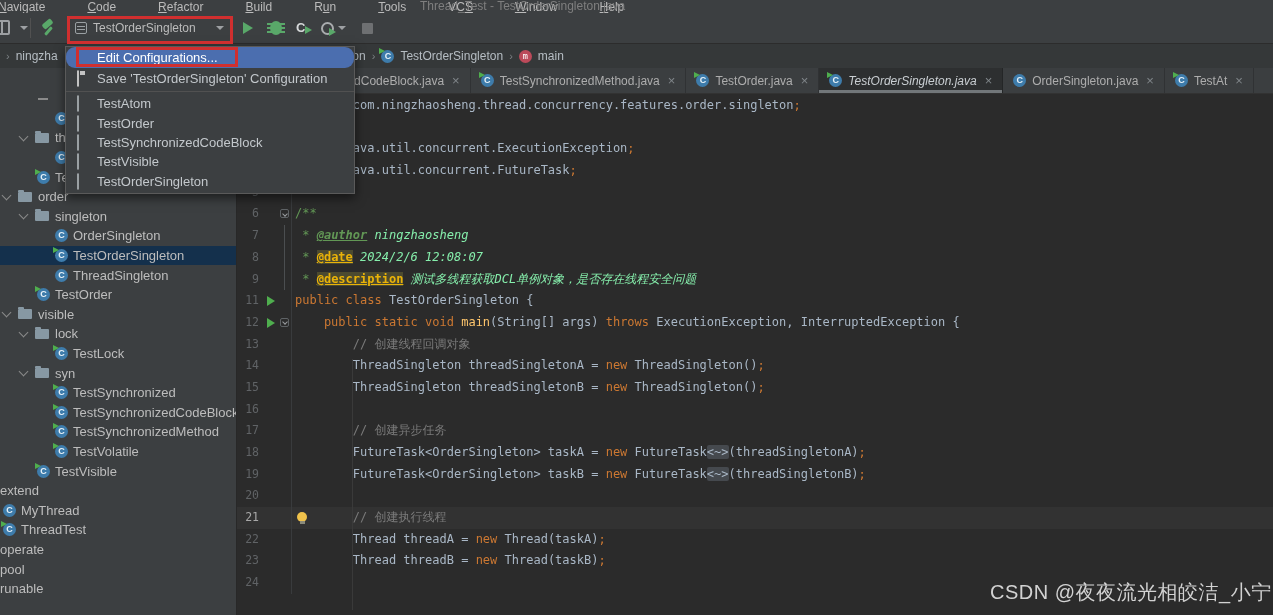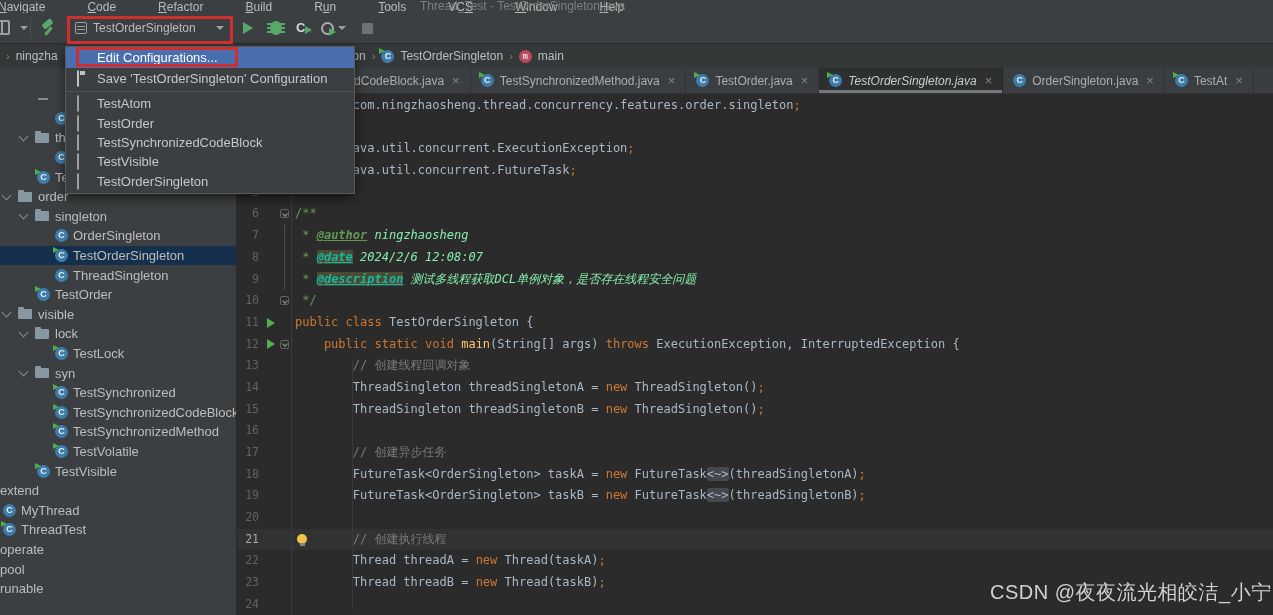--- a/index.html
+++ b/index.html
@@ -98,32 +98,32 @@
   .fold-box::after { content:""; position:absolute; left:2px; top:1.5px; width:3px; height:3px;
     border-right:1.2px solid #9a9da0; border-bottom:1.2px solid #9a9da0; transform:rotate(45deg); }
   .fold-line { position:absolute; left:5px; top:0; bottom:0; width:1px; background:#4b4e50; }
   .code { position:relative; padding-left:3px; color:#a9b7c6; }
   .tok-k { color:#cc7832; }
   .tok-t { color:#a9b7c6; }
   .tok-c { color:#7a7a7a; }
   .tok-d { color:#629755; }
   .tok-di { color:#86efac; font-style:italic; }
   .tok-dt { color:#629755; font-style:italic; font-weight:bold; text-decoration:underline; }
-  .tok-dh { color:#14b8a6; font-style:italic; font-weight:bold; text-decoration:underline; background:#4c4a30;text-align:center; }
+  .tok-dh { color:#eab308; font-weight:bold; text-decoration:underline; background:#4c4a30;text-align:center; }
   .tok-m { color:#ffc66d; }
   .tok-f { color:#a9b7c6; background:#45494e; border-radius:2px; }
   .bulb { position:absolute; left:5px; top:5px; width:10px; height:10px; background:#f0c24b;
     border-radius:50%; }
   .bulb::after { content:""; position:absolute; left:2.5px; top:9px; width:5px; height:3px; background:#8a8a7a; }
   #indent-guide { position:absolute; left:115px; top:265px; bottom:5px; width:1px; background:#3a3a3a; }
   
   #run-dropdown { position:absolute; left:65px; top:46px; width:290px; background:#3c3f41;
     border:1px solid #5a5a5a; box-shadow:0 4px 10px rgba(0,0,0,0.55); z-index:30; font-size:13px;
     padding-bottom:2px; }
-  .dd-item { height:21px; display:flex; align-items:center; gap:8px; padding-left:11px; color:#c3c8cc; }
+  .dd-item { height:21px; display:flex; align-items:center; gap:8px; padding-left:11px; color:#c3c8cc;border-radius:9px; }
   .dd-item.selected { background:#4b6eaf; color:#ffffff; }
   .dd-item.selected .dd-label { padding-left:20px; }
   .dd-ico-slot { width:12px; flex:none; }
   .save-icon { width:11px; height:11px; border:1px solid #c3c3c3; border-radius:1px; position:relative; }
   .save-icon::after { content:""; position:absolute; left:2px; top:0; width:5px; height:4px; background:#c3c3c3; }
   .dd-sep { height:1px; background:#515151; margin:2px 0 2px 0; }
   .dd-config { height:19.4px; }
   
   .red-box { position:absolute; border:3px solid #d02f2f; z-index:40; }
   #red-box-combo { left:67px; top:16px; width:166px; height:28px; }
@@ -379,21 +379,20 @@
     <div id="indent-guide"></div>
   <div class="cline"><span class="g-num">1</span><span class="g-run"></span><span class="g-fold"></span><span class="code"><span class="tok-k">package</span><span class="tok-t"> com.ningzhaosheng.thread.concurrency.features.order.singleton</span><span class="tok-k">;</span></span></div>
       <div class="cline"><span class="g-num">2</span><span class="g-run"></span><span class="g-fold"></span><span class="code"></span></div>
       <div class="cline"><span class="g-num">3</span><span class="g-run"></span><span class="g-fold"></span><span class="code"><span class="tok-k">import</span><span class="tok-t"> java.util.concurrent.ExecutionException</span><span class="tok-k">;</span></span></div>
       <div class="cline"><span class="g-num">4</span><span class="g-run"></span><span class="g-fold"></span><span class="code"><span class="tok-k">import</span><span class="tok-t"> java.util.concurrent.FutureTask</span><span class="tok-k">;</span></span></div>
       <div class="cline"><span class="g-num">5</span><span class="g-run"></span><span class="g-fold"></span><span class="code"></span></div>
       <div class="cline"><span class="g-num">6</span><span class="g-run"></span><span class="g-fold"><span class="fold-box"></span></span><span class="code"><span class="tok-d">/**</span></span></div>
       <div class="cline"><span class="g-num">7</span><span class="g-run"></span><span class="g-fold"><span class="fold-line"></span></span><span class="code"><span class="tok-d"> * </span><span class="tok-dt">@author</span><span class="tok-di"> ningzhaosheng</span></span></div>
       <div class="cline"><span class="g-num">8</span><span class="g-run"></span><span class="g-fold"><span class="fold-line"></span></span><span class="code"><span class="tok-d"> * </span><span class="tok-dh">@date</span><span class="tok-di"> 2024/2/6 12:08:07</span></span></div>
       <div class="cline"><span class="g-num">9</span><span class="g-run"></span><span class="g-fold"><span class="fold-line"></span></span><span class="code"><span class="tok-d"> * </span><span class="tok-dh">@description</span><span class="tok-di"> 测试多线程获取DCL单例对象，是否存在线程安全问题</span></span></div>
-      <div class="cline"><span class="g-num">10</span><span class="g-run"></span><span class="g-fold"><span class="fold-box"></span></span><span class="code"><span class="tok-d"> */</span></span></div>
       <div class="cline"><span class="g-num">11</span><span class="g-run"><span class="tri"></span></span><span class="g-fold"></span><span class="code"><span class="tok-k">public class</span><span class="tok-t"> TestOrderSingleton {</span></span></div>
       <div class="cline"><span class="g-num">12</span><span class="g-run"><span class="tri"></span></span><span class="g-fold"><span class="fold-box"></span></span><span class="code"><span class="tok-k">    public static void</span><span class="tok-t"> </span><span class="tok-m">main</span><span class="tok-t">(String[] args) </span><span class="tok-k">throws</span><span class="tok-t"> ExecutionException, InterruptedException {</span></span></div>
       <div class="cline"><span class="g-num">13</span><span class="g-run"></span><span class="g-fold"></span><span class="code"><span class="tok-c">        // 创建线程回调对象</span></span></div>
       <div class="cline"><span class="g-num">14</span><span class="g-run"></span><span class="g-fold"></span><span class="code"><span class="tok-t">        ThreadSingleton threadSingletonA = </span><span class="tok-k">new</span><span class="tok-t"> ThreadSingleton()</span><span class="tok-k">;</span></span></div>
       <div class="cline"><span class="g-num">15</span><span class="g-run"></span><span class="g-fold"></span><span class="code"><span class="tok-t">        ThreadSingleton threadSingletonB = </span><span class="tok-k">new</span><span class="tok-t"> ThreadSingleton()</span><span class="tok-k">;</span></span></div>
       <div class="cline"><span class="g-num">16</span><span class="g-run"></span><span class="g-fold"></span><span class="code"></span></div>
       <div class="cline"><span class="g-num">17</span><span class="g-run"></span><span class="g-fold"></span><span class="code"><span class="tok-c">        // 创建异步任务</span></span></div>
       <div class="cline"><span class="g-num">18</span><span class="g-run"></span><span class="g-fold"></span><span class="code"><span class="tok-t">        FutureTask&lt;OrderSingleton&gt; taskA = </span><span class="tok-k">new</span><span class="tok-t"> FutureTask</span><span class="tok-f">&lt;~&gt;</span><span class="tok-t">(threadSingletonA)</span><span class="tok-k">;</span></span></div>
       <div class="cline"><span class="g-num">19</span><span class="g-run"></span><span class="g-fold"></span><span class="code"><span class="tok-t">        FutureTask&lt;OrderSingleton&gt; taskB = </span><span class="tok-k">new</span><span class="tok-t"> FutureTask</span><span class="tok-f">&lt;~&gt;</span><span class="tok-t">(threadSingletonB)</span><span class="tok-k">;</span></span></div>
       <div class="cline"><span class="g-num">20</span><span class="g-run"></span><span class="g-fold"></span><span class="code"></span></div>

